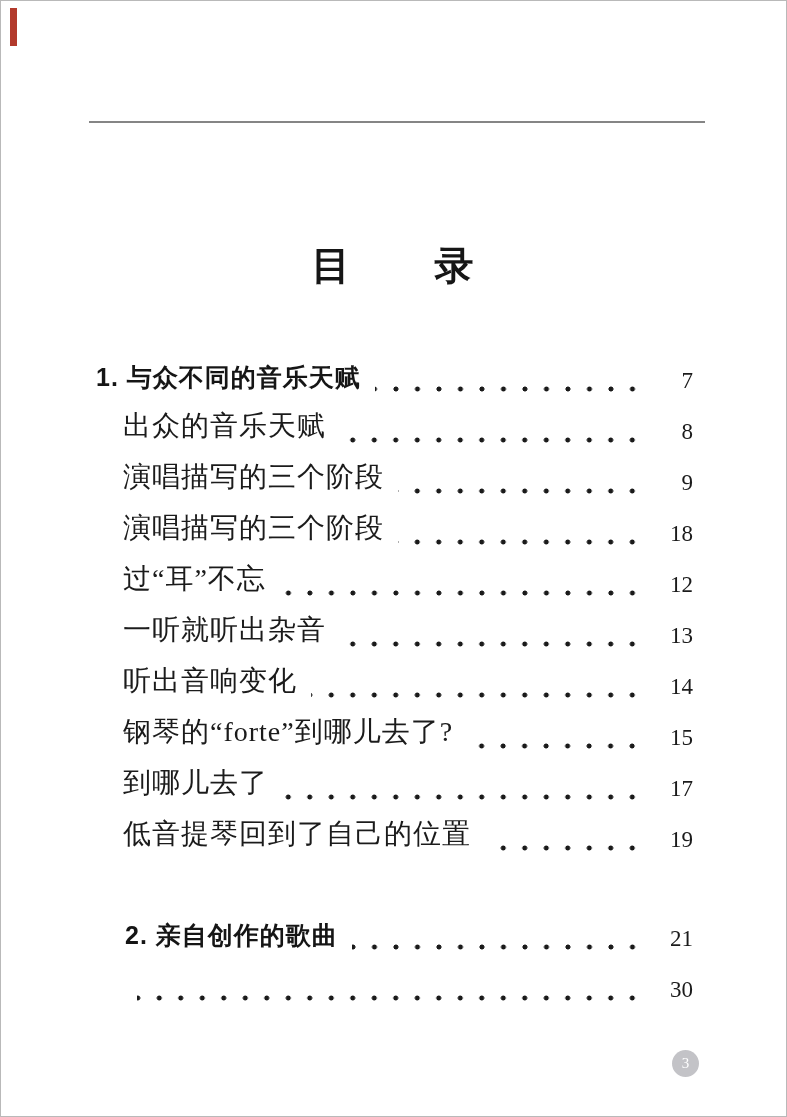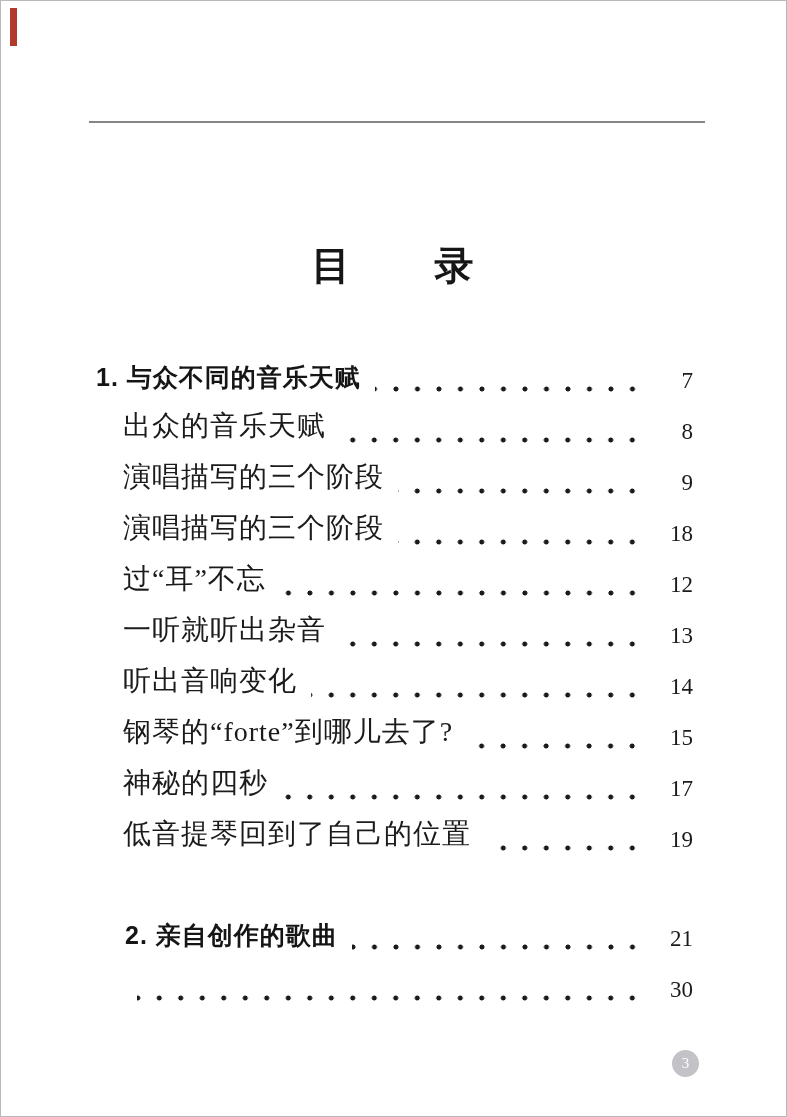--- a/index.html
+++ b/index.html
@@ -152,21 +152,21 @@
         <span class="toc-label">听出音响变化</span>
         <span class="toc-leader"></span>
         <span class="toc-page">14</span>
       </div>
       <div class="toc-row sub">
         <span class="toc-label">钢琴的“forte”到哪儿去了?</span>
         <span class="toc-leader"></span>
         <span class="toc-page">15</span>
       </div>
       <div class="toc-row sub">
-        <span class="toc-label">神秘的四秒</span>
+        <span class="toc-label">到哪儿去了</span>
         <span class="toc-leader"></span>
         <span class="toc-page">17</span>
       </div>
       <div class="toc-row sub">
         <span class="toc-label">低音提琴回到了自己的位置</span>
         <span class="toc-leader"></span>
         <span class="toc-page">19</span>
       </div>
       <div class="toc-row chapter gap-before">
         <span class="toc-label">2. 亲自创作的歌曲</span>

